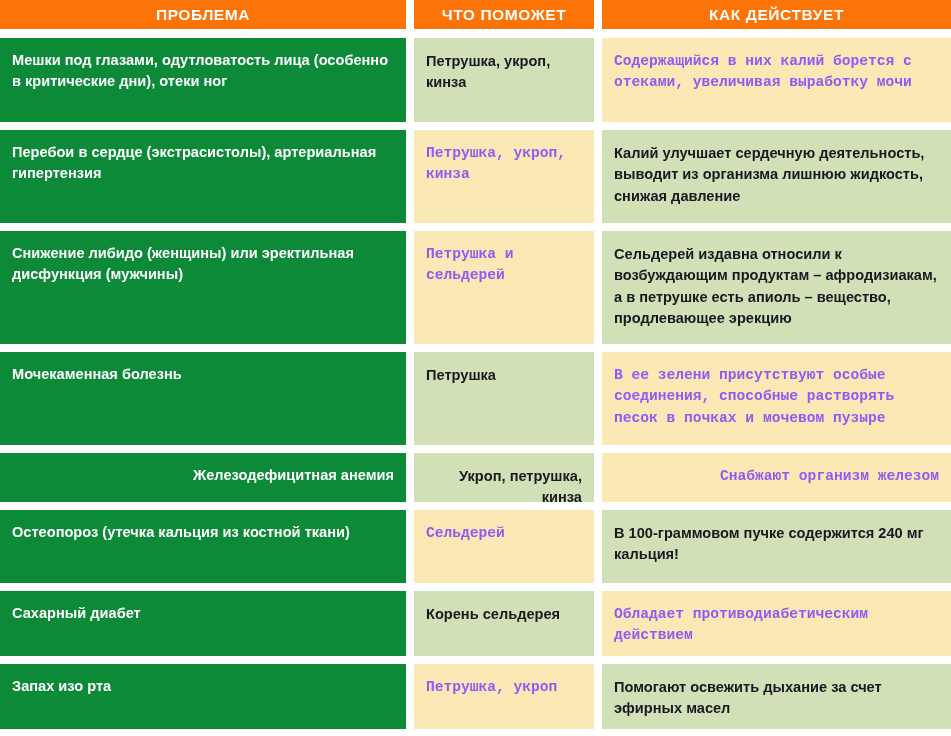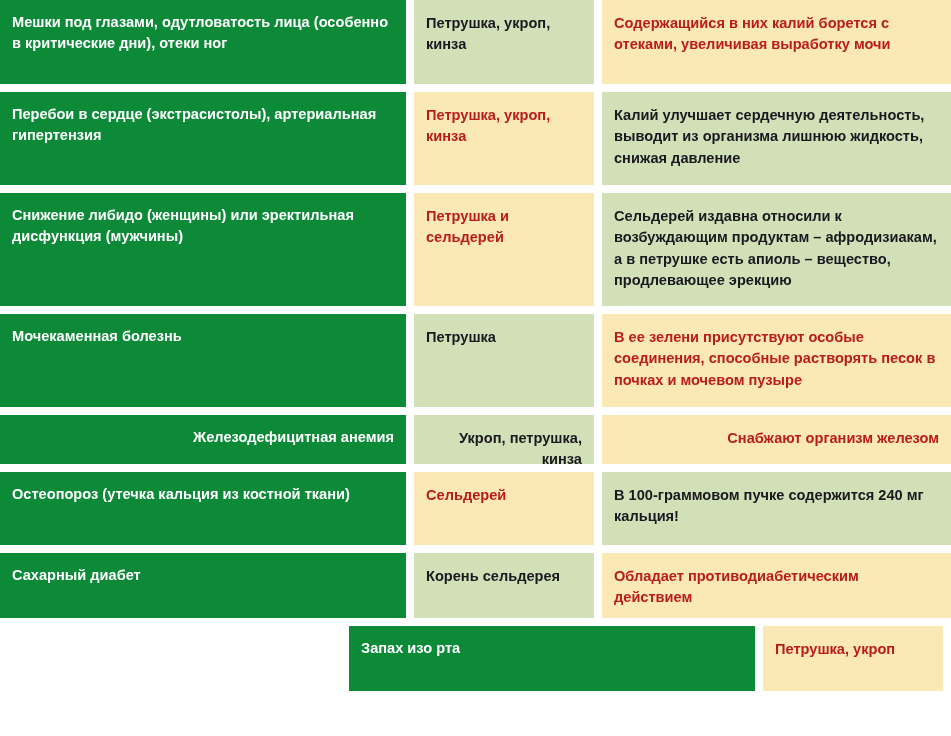--- a/index.html
+++ b/index.html
@@ -71,40 +71,48 @@
   .cell-problem {
     background: #0c8a38;
     color: #ffffff;
   }
   .cell-green {
     background: #d2e0b8;
     color: #19191f;
   }
   .cell-cream {
     background: #fbe9b5;
-    color: #b91c1c;
+    color: #8b5cf6;
+    font-family: Liberation Mono, monospace;
   }
 
   
   .h1 { height: 84px; }
   .h2 { height: 93px; }
   .h3 { height: 93px; }
   .h4 { height: 113px; }
   .h5 { height: 49px; text-align: right; }
   .h6 { height: 73px; }
   .h7 { height: 65px; }
   .h8 { height: 65px; justify-content: flex-end; }
 
   .cell-problem { padding-top: 12px; }
 </style>
 </head>
 <body>
 
 <div class="table">
 
+  <div class="head-row">
+    <div class="head-cell c1">ПРОБЛЕМА</div>
+    <div class="gap"></div>
+    <div class="head-cell c2">ЧТО ПОМОЖЕТ</div>
+    <div class="gap"></div>
+    <div class="head-cell c3">КАК ДЕЙСТВУЕТ</div>
+  </div>
 
   <div class="row h1">
     <div class="cell cell-problem c1">Мешки под глазами, одутловатость лица (особенно в критические дни), отеки ног</div>
     <div class="gap"></div>
     <div class="cell cell-green c2">Петрушка, укроп, кинза</div>
     <div class="gap"></div>
     <div class="cell cell-cream c3">Содержащийся в них калий борется с отеками, увеличивая выработку мочи</div>
   </div>
 
   <div class="row h2">
@@ -153,15 +161,16 @@
     <div class="cell cell-green c2">Корень сельдерея</div>
     <div class="gap"></div>
     <div class="cell cell-cream c3">Обладает противодиабетическим действием</div>
   </div>
 
   <div class="row h8">
     <div class="cell cell-problem c1">Запах изо рта</div>
     <div class="gap"></div>
     <div class="cell cell-cream c2">Петрушка, укроп</div>
     <div class="gap"></div>
+    <div class="cell cell-green c3">Помогают освежить дыхание за счет эфирных масел</div>
   </div>
 
 </div>
 
 </body></html>

